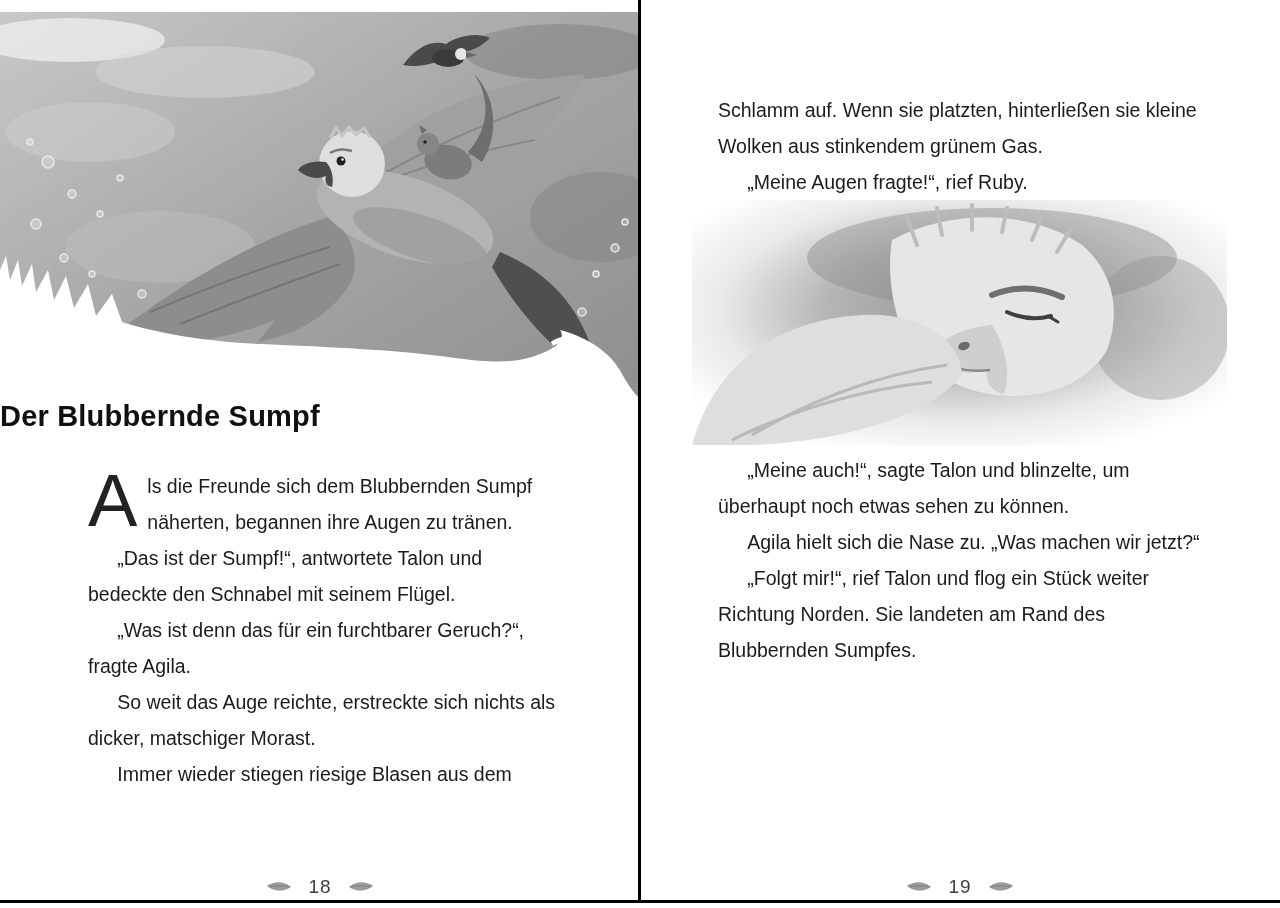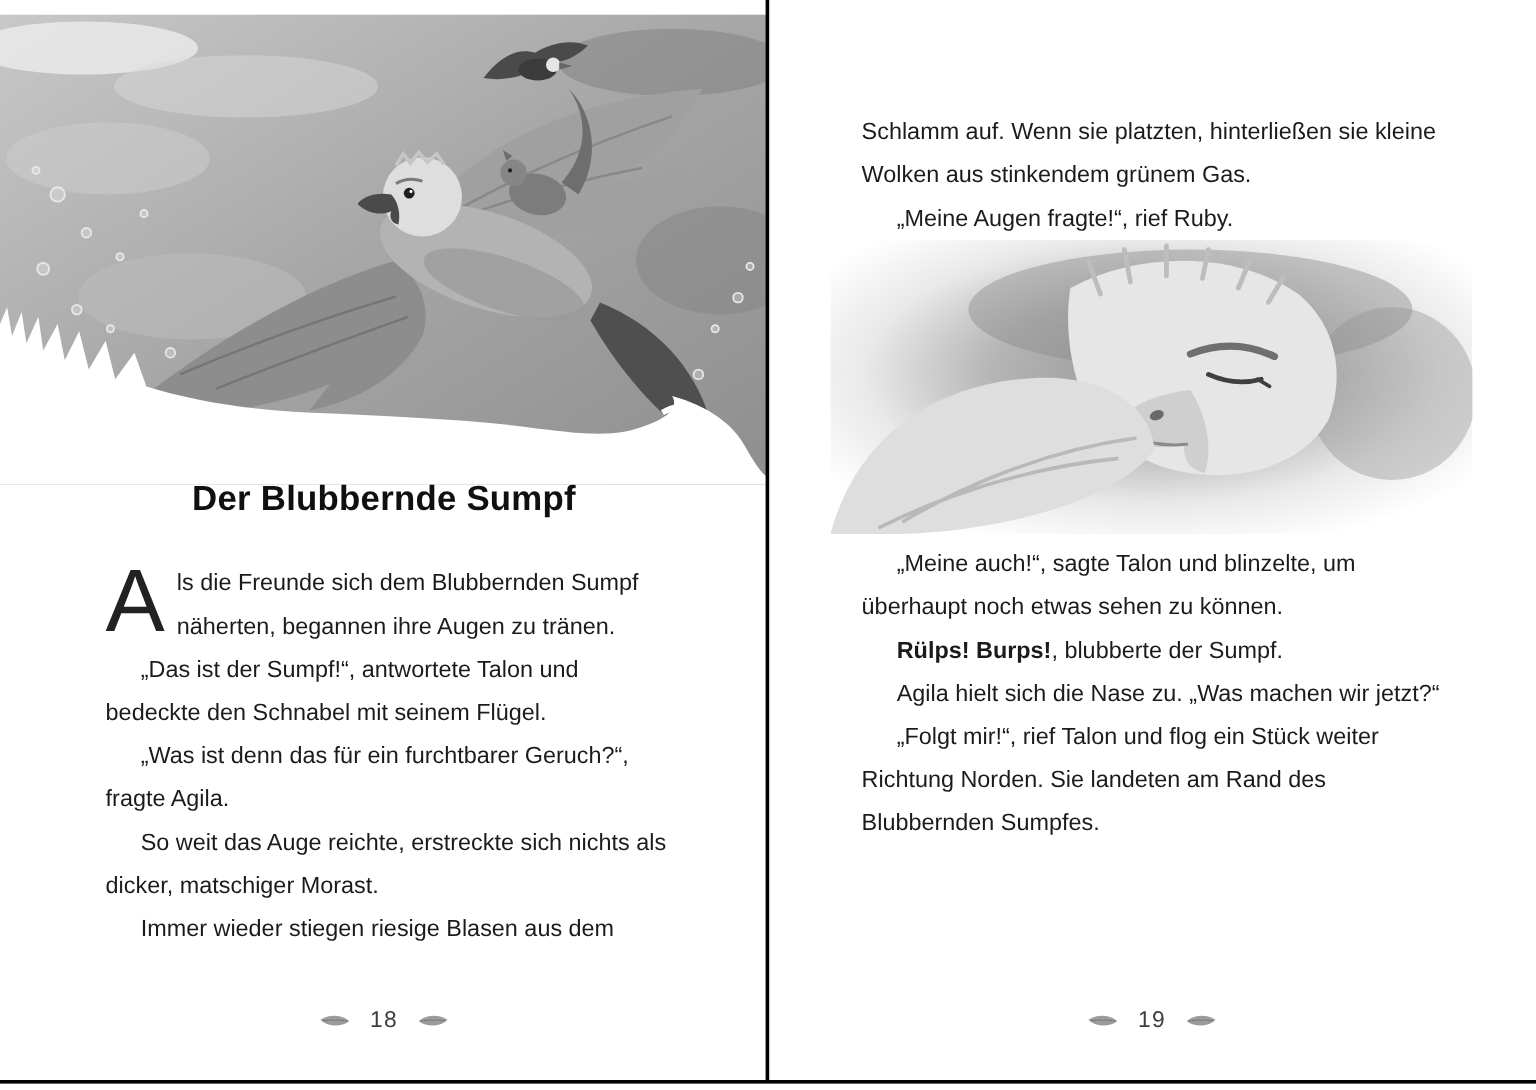--- a/index.html
+++ b/index.html
@@ -11,41 +11,41 @@
   .page-left  { left:0; }
   .page-right { left:640px; }
 
   .gutter { position:absolute; left:638px; top:0; width:3px; height:901px; background:#000; }
   .bottom-rule { position:absolute; left:0; top:900px; width:1280px; height:3px; background:#000; }
 
   .illus-left { position:absolute; top:0; left:0; width:640px; height:392px; display:block; }
   .illus-right { position:absolute; top:188px; left:52px; width:535px; height:245px; display:block; }
 
   .chapter-title {
-    position:absolute; top:388px; left:0; width:640px; text-align:center;
+    position:absolute; top:388px; left:0; width:640px; text-align:left;
     font-size:29px; font-weight:bold; color:#101010; letter-spacing:0.2px;
   }
 
   .body-text { position:absolute; font-size:19.5px; line-height:36px; color:#1b1b1b; }
   .body-text p { margin:0; text-indent:1.5em; }
   .body-text p.no-indent { text-indent:0; }
 
   .text-left   { top:456px; left:88px;  width:468px; }
   .text-rtop   { top:80px;  left:78px;  width:486px; }
   .text-rbot   { top:440px; left:78px;  width:490px; }
 
   .drop-cap {
     float:left; font-size:74px; line-height:62px; padding:2px 10px 0 0;
     font-weight:400; color:#222;
   }
 
   .bold-inline { font-weight:bold; }
 
   .footer {
-    position:absolute; top:826px; left:0; width:640px; height:26px;
+    position:absolute; top:862px; left:0; width:640px; height:26px;
     display:flex; align-items:center; justify-content:center; gap:16px;
   }
   .page-num { font-size:19px; color:#3d3d3d; letter-spacing:1px; }
   .leaf { display:inline-block; line-height:0; }
   .leaf.flip svg { transform:scaleX(-1); }
 </style>
 </head>
 <body>
 
 <div class="spread">
@@ -177,23 +177,20 @@
         <path d="M238,158 q30,16 60,12" stroke="#8a8a8a" stroke-width="2.5" fill="none"></path>
       </g>
       <g>
         <path d="M0,245 C20,170 80,120 170,115 C230,112 268,140 270,175 C240,215 150,242 60,245 Z" fill="#dedede"></path>
         <path d="M60,235 C110,205 180,175 255,165 M40,240 C90,215 160,190 240,182" stroke="#b9b9b9" stroke-width="3" fill="none"></path>
       </g>
     </svg>
 
     <div class="body-text text-rbot">
       <p>„Meine auch!“, sagte Talon und blinzelte, um überhaupt noch etwas sehen zu können.</p>
-      <p>
-        <span class="bold-inline">Rülps! Burps!</span><span>, blubberte der Sumpf.</span>
-      </p>
       <p>Agila hielt sich die Nase zu. „Was machen wir jetzt?“</p>
       <p>„Folgt mir!“, rief Talon und flog ein Stück weiter Richtung Norden. Sie landeten am Rand des Blubbernden Sumpfes.</p>
     </div>
 
     <div class="footer">
       <span class="leaf">
         <svg width="26" height="12" viewBox="0 0 26 12">
             <path d="M25,6 C18,0 8,0 1,5 C8,11 18,11 25,6 Z" fill="#9b9b9b"></path>
             <path d="M3,5.6 C10,4.8 17,4.8 24,5.9" stroke="#777" fill="none" stroke-width="0.8"></path>
           </svg>

